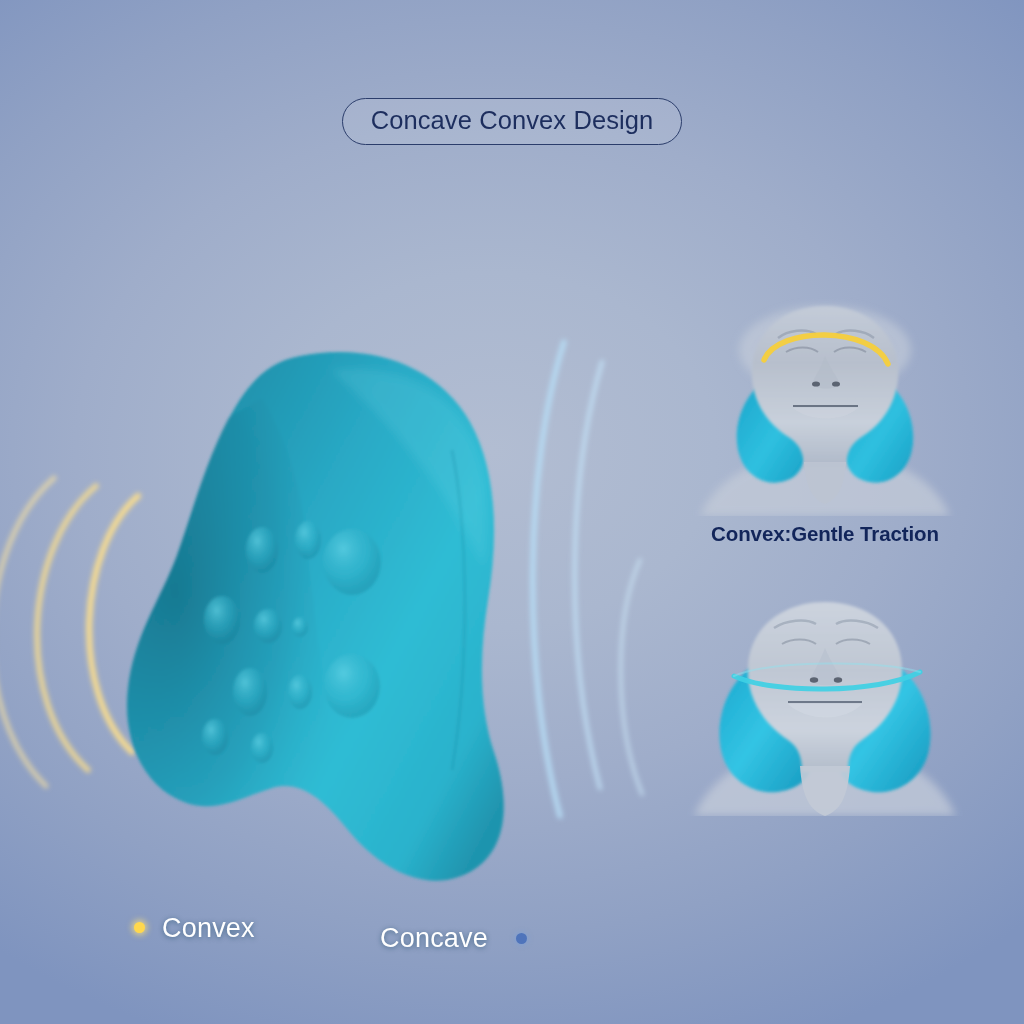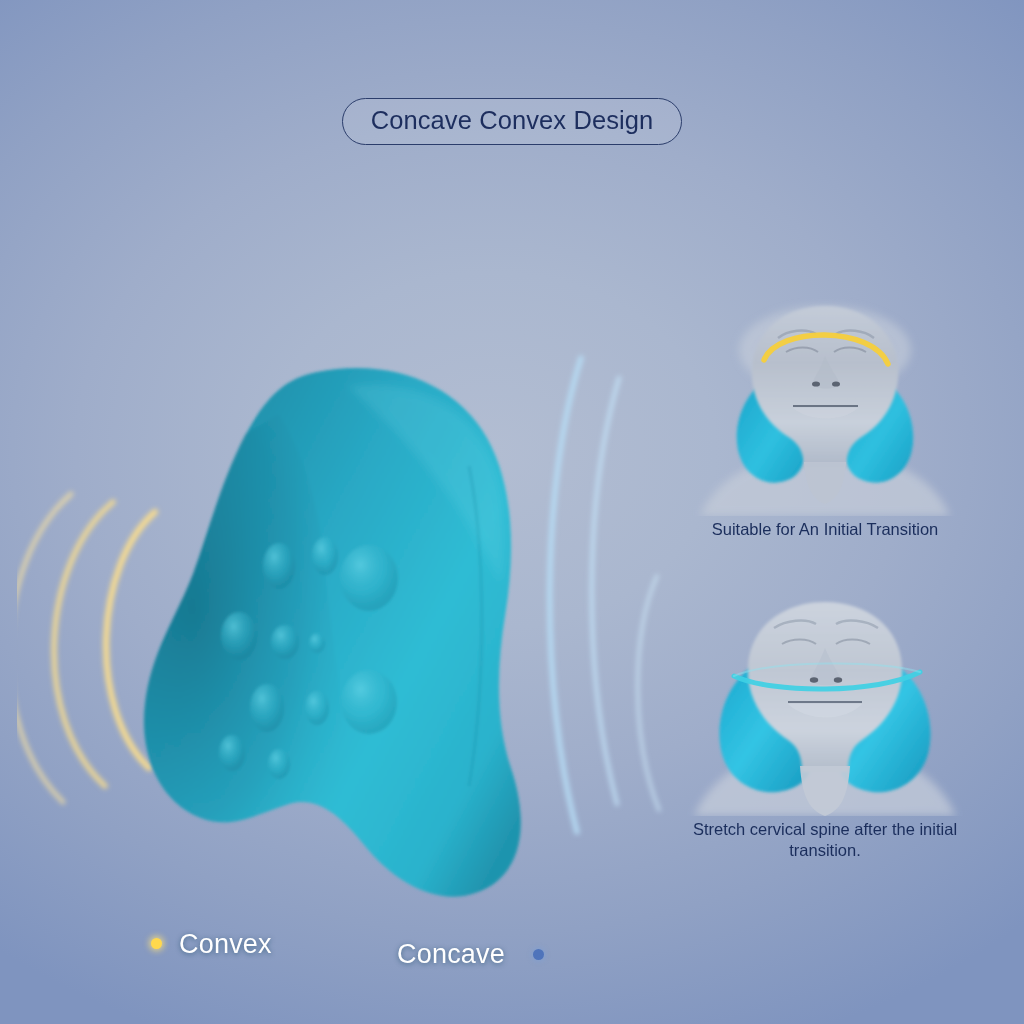--- a/index.html
+++ b/index.html
@@ -51,24 +51,23 @@
     font-weight: bold;
     color: #152c63;
     letter-spacing: -0.2px;
     text-shadow: 0 1px 2px rgba(255,255,255,0.30);
   }
 
   
   .stage {
     position: absolute;
     left: 0;
-    top: 316px;
+    top: 300px;
     width: 680px;
     height: 620px;
-    margin-left: 17px;
   }
   .stage svg { display: block; }
 
   .prod-label {
     position: absolute;
     color: #ffffff;
     font-size: 27px;
     letter-spacing: 0.2px;
     text-shadow: 0 1px 5px rgba(10,60,85,0.55);
     white-space: nowrap;
@@ -288,21 +287,21 @@
         <ellipse cx="156" cy="86" rx="4" ry="2.6" fill="#4b5462" opacity="0.85"></ellipse>
         <ellipse cx="176" cy="86" rx="4" ry="2.6" fill="#4b5462" opacity="0.85"></ellipse>
 
         <path d="M 133 108 L 198 108" stroke="#5b6575" stroke-width="2.2" opacity="0.85" fill="none"></path>
         <path d="M 133 110 C 150 124 182 124 198 110" fill="#cdd4df" opacity="0.55"></path>
 
         <path d="M 104 62 C 118 28 212 28 228 66" fill="none" stroke="#f5cf3c" stroke-width="5.5" stroke-linecap="round" opacity="0.95"></path>
       </svg>
     </div>
 
-    <div class="cap-sub">Suitable for An Initial Transition</div>
+    <div class="cap-title">Convex:Gentle Traction</div>
   </div>
 
   <div class="panel p2">
     <div class="figure">
       <svg width="330" height="218" viewBox="0 0 330 218">
         <defs>
           <linearGradient id="skinB" x1="0" y1="0" x2="0" y2="1">
             <stop offset="0%" stop-color="#ccd3de"></stop>
             <stop offset="40%" stop-color="#bfc7d3"></stop>
             <stop offset="75%" stop-color="#ccd3de"></stop>
@@ -352,16 +351,15 @@
         <ellipse cx="178" cy="82" rx="4.2" ry="2.8" fill="#4b5462" opacity="0.85"></ellipse>
 
         <path d="M 128 104 L 202 104" stroke="#5e687a" stroke-width="2.2" opacity="0.85" fill="none"></path>
         <path d="M 128 106 C 148 124 184 124 202 106" fill="#d2d8e2" opacity="0.6"></path>
 
         <path d="M 74 78 C 112 96 218 96 260 74" fill="none" stroke="#3fd0e4" stroke-width="5" stroke-linecap="round" opacity="0.92"></path>
         <path d="M 74 78 C 112 62 218 62 260 74" fill="none" stroke="#8fe3ef" stroke-width="2" stroke-linecap="round" opacity="0.45"></path>
       </svg>
     </div>
 
-    <div class="cap-sub">Stretch cervical spine after the initial transition.</div>
   </div>
 
 </div>
 
 </body></html>

